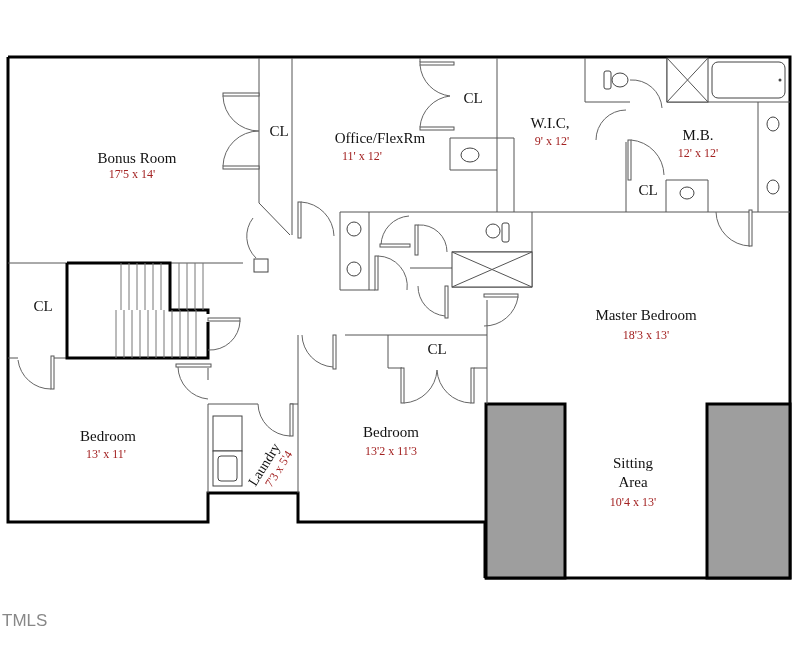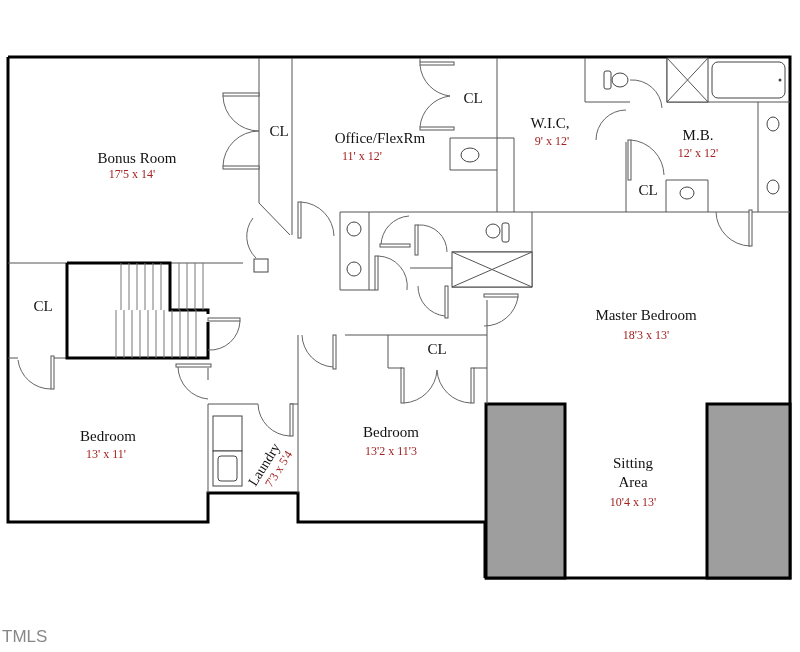--- a/index.html
+++ b/index.html
@@ -7,21 +7,21 @@
     #plan { position: absolute; left: 0; top: 0; width: 800px; height: 652px; }
     .wall-thick { stroke: #000; stroke-width: 3; fill: none; }
     .wall-thin { stroke: #555; stroke-width: 1; fill: none; }
     .door-arc { stroke: #666; stroke-width: 1; fill: none; }
     .door-leaf { stroke: #555; stroke-width: 1; fill: #fff; }
     .fixture { stroke: #444; stroke-width: 1; fill: #fff; }
     .gray-block { fill: #9e9e9e; stroke: #000; stroke-width: 3; }
     .room-name { font-family: "Liberation Serif", serif; font-size: 15px; fill: #111; text-anchor: middle; }
     .room-dim { font-family: "Liberation Serif", serif; font-size: 12px; fill: #a32222; text-anchor: middle; }
     .closet { font-family: "Liberation Serif", serif; font-size: 15px; fill: #111; text-anchor: middle; }
-    .watermark { position: absolute; left: 2px; top: 611px; font-family: "Liberation Sans", sans-serif; font-size: 17px; color: #888; letter-spacing: 0px; margin-top: 16px; }
+    .watermark { position: absolute; left: 2px; top: 611px; font-family: "Liberation Sans", sans-serif; font-size: 17px; color: #888; letter-spacing: 0px; }
   </style>
 </head>
 <body>
 
 <svg id="plan" viewBox="0 0 800 652" xmlns="http://www.w3.org/2000/svg">
 
   <g>
     <polyline class="wall-thick" points="8,57 790,57 790,578 485,578"></polyline>
     <polyline class="wall-thick" points="8,57 8,522 208,522 208,493 298,493 298,522 485,522 485,578"></polyline>
   </g>

